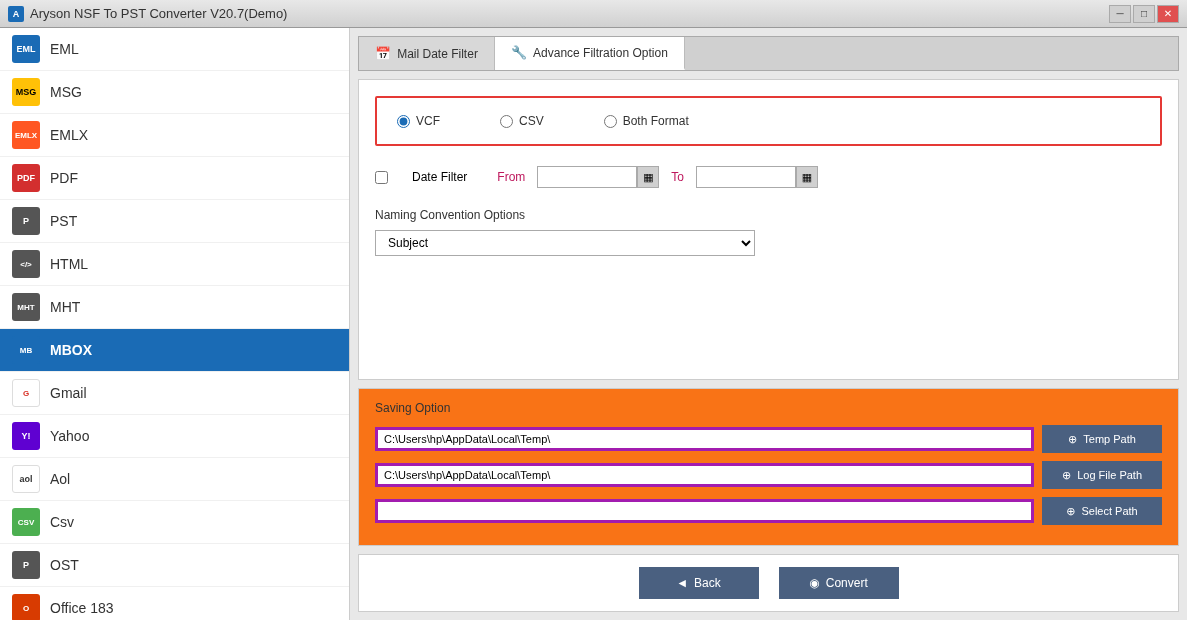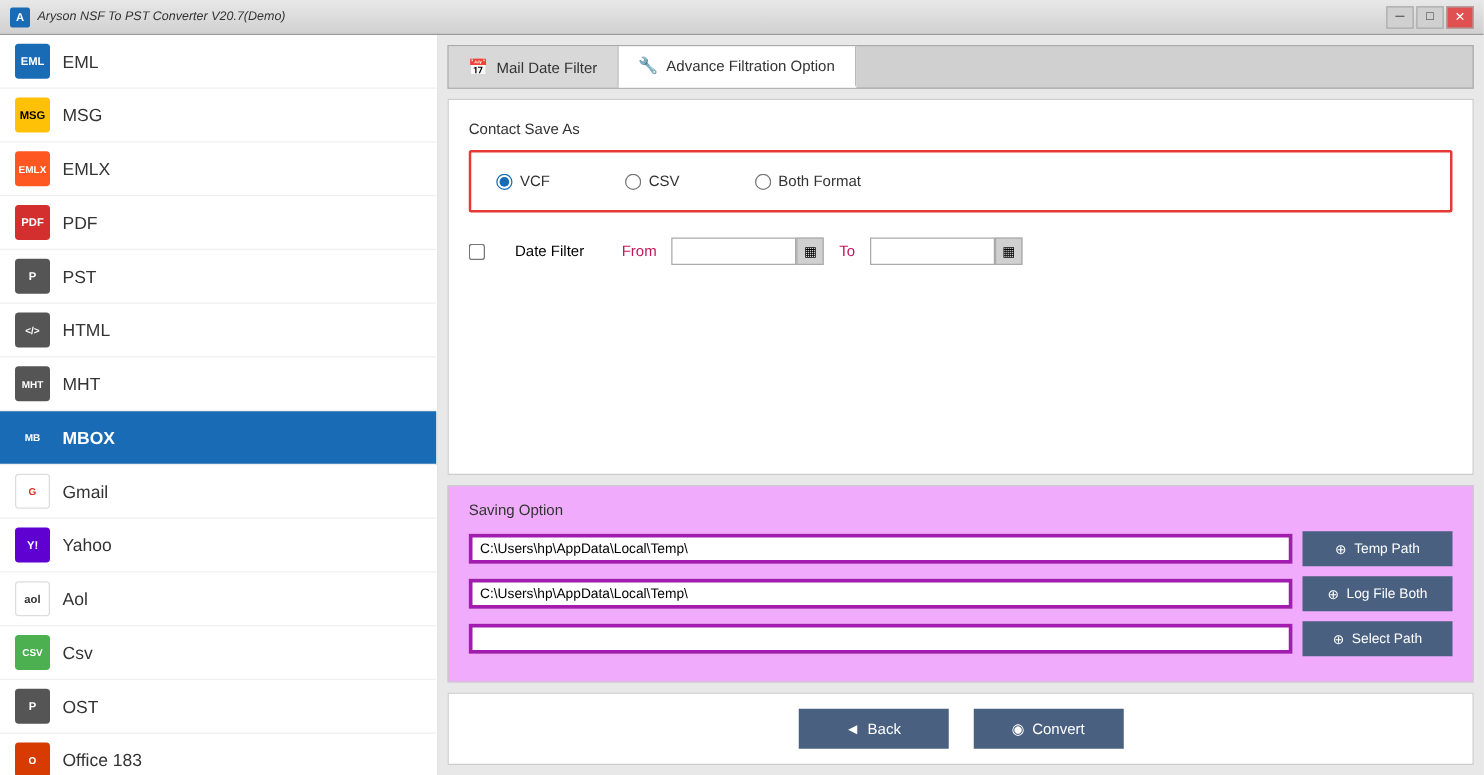--- a/index.html
+++ b/index.html
@@ -21,21 +21,21 @@
       gap: 6px;
     }
     .title-bar-icon {
       width: 16px;
       height: 16px;
       background: #1a6bb5;
       border-radius: 2px;
       display: flex; align-items: center; justify-content: center;
       color: white; font-size: 9px; font-weight: bold;
     }
-    .title-bar-text { font-size: 10px; color: #333; font-style: italic; }
+    .title-bar-text { font-size: 13px; color: #333; }
     .title-bar-controls { display: flex; gap: 2px; }
     .title-bar-btn {
       width: 22px; height: 18px;
       background: #d0d0d0;
       border: 1px solid #aaa;
       cursor: pointer;
       display: flex; align-items: center; justify-content: center;
       font-size: 10px; color: #333;
     }
     .title-bar-btn.close { background: #e05050; color: white; }
@@ -203,21 +203,21 @@
       height: 26px;
       border: 1px solid #aaa;
       padding: 0 8px;
       font-size: 12px;
       background: white;
       cursor: pointer;
     }
 
     
     .saving-panel {
-      background: #f0abfc;
+      background: #f97316;
       border: 1px solid #ccc;
       padding: 12px 16px;
     }
     .saving-title { font-size: 12px; color: #333; margin-bottom: 10px; font-weight: 500; }
     .saving-row {
       display: flex;
       align-items: center;
       gap: 8px;
       margin-bottom: 8px;
     }
@@ -352,21 +352,20 @@
       </div>
       <div class="tab active">
         <span class="tab-icon">🔧</span>
         <span>Advance Filtration Option</span>
       </div>
     </div>
 
     <div class="panel">
 
       <div>
-        <div class="section-label">Contact Save As</div>
         <div class="radio-group-box">
           <label class="radio-option">
             <input type="radio" name="contactFormat" checked="" style="">
             <span>VCF</span>
           </label>
           <label class="radio-option">
             <input type="radio" name="contactFormat" style="">
             <span>CSV</span>
           </label>
           <label class="radio-option">
@@ -388,39 +387,48 @@
             <button class="cal-btn">▦</button>
           </div>
           <span class="date-label">To</span>
           <div class="date-input-group">
             <input type="text" class="date-input" style="">
             <button class="cal-btn">▦</button>
           </div>
         </div>
       </div>
 
+      <div class="naming-section">
+        <div class="naming-label">Naming Convention Options</div>
+        <select class="naming-select">
+          <option>Subject</option>
+          <option>Date</option>
+          <option>From</option>
+          <option>To</option>
+        </select>
+      </div>
 
     </div>
 
     <div class="saving-panel">
       <div class="saving-title">Saving Option</div>
 
       <div class="saving-row">
         <input type="text" class="path-input" value="C:\Users\hp\AppData\Local\Temp\" style="">
         <button class="path-btn">
           <span>⊕</span>
           <span>Temp Path</span>
         </button>
       </div>
 
       <div class="saving-row">
         <input type="text" class="path-input" value="C:\Users\hp\AppData\Local\Temp\" style="">
         <button class="path-btn">
           <span>⊕</span>
-          <span>Log File Both</span>
+          <span>Log File Path</span>
         </button>
       </div>
 
       <div class="saving-row">
         <input type="text" class="path-input" value="" style="">
         <button class="path-btn">
           <span>⊕</span>
           <span>Select Path</span>
         </button>
       </div>

